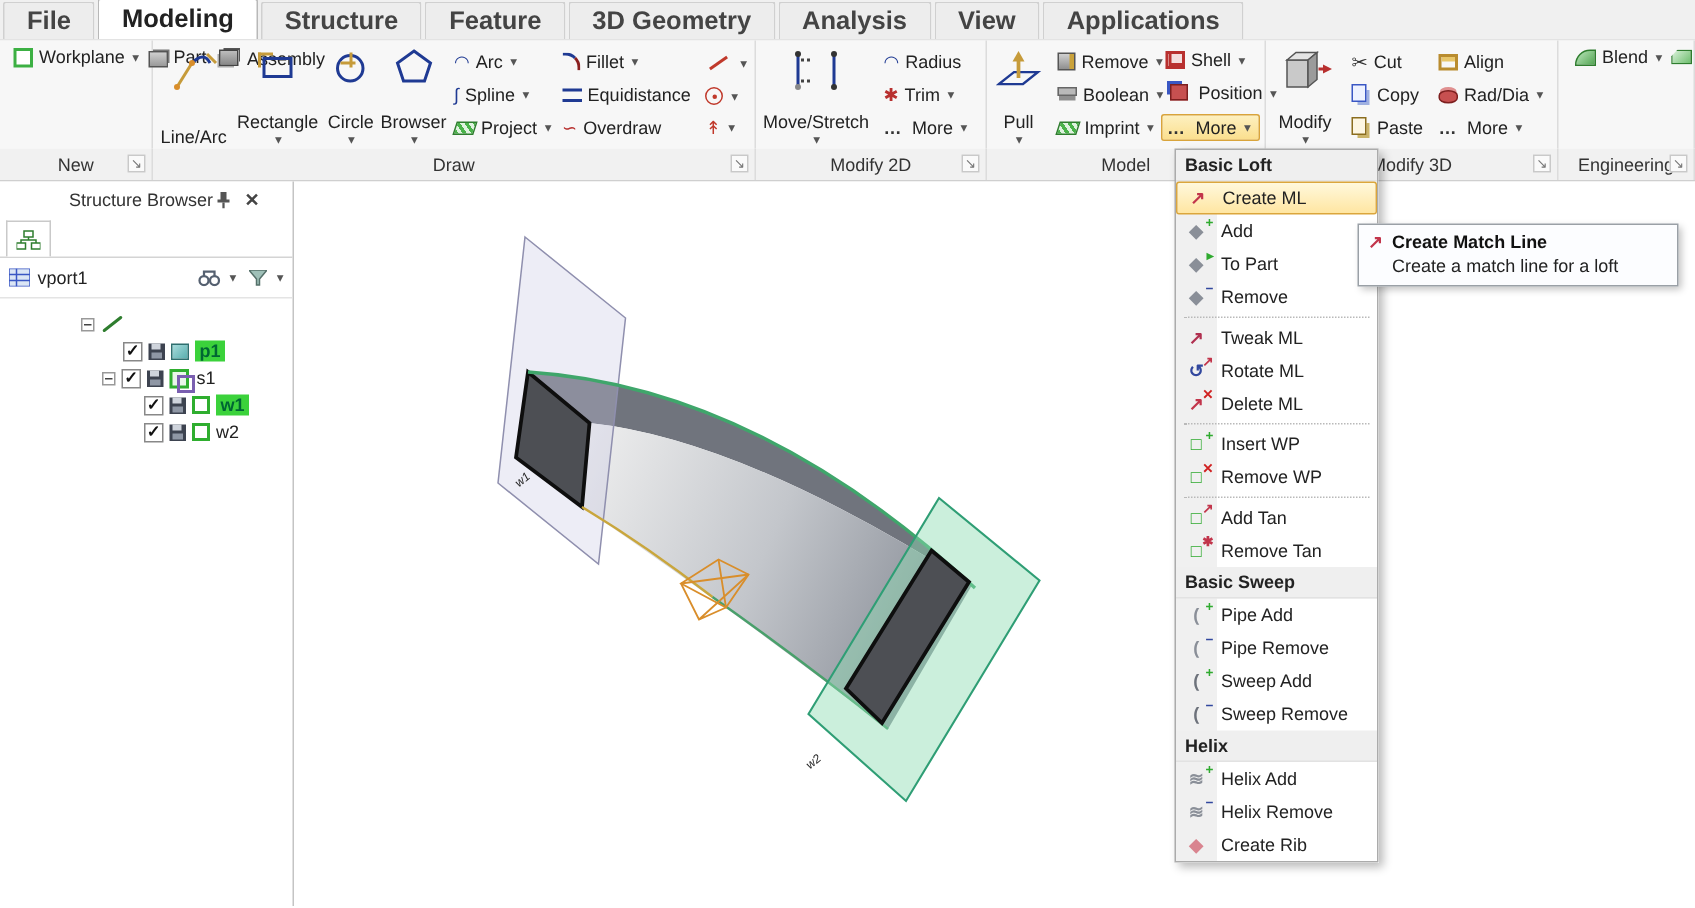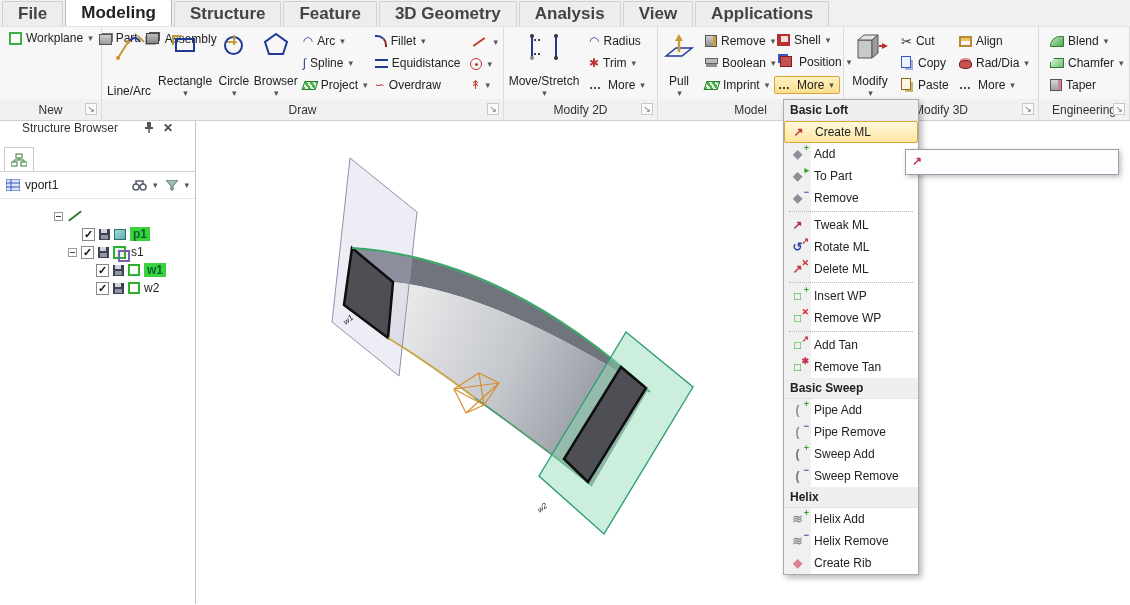--- a/index.html
+++ b/index.html
@@ -14,21 +14,21 @@
   .tab.active { background:#fff; color:#222; height:27px; border-color:#b8b8b8; position:relative; z-index:2; }
 
   
   .ribbon { position:relative; height:72px; background:#f7f7f7; }
   .grp { position:absolute; top:0; height:72px; border-right:1px solid #dcdcdc; display:flex; align-items:center; }
   .grp-new { left:0; width:102px; flex-direction:row; align-items:flex-start; justify-content:space-around; padding:3px 0 3px 6px; }
   .grp-draw { left:102px; width:402px; }
   .grp-m2d { left:504px; width:154px; }
   .grp-model { left:658px; width:186px; }
   .grp-m3d { left:844px; width:195px; }
-  .grp-eng { left:1039px; width:91px; flex-direction:column; align-items:flex-start; justify-content:space-around; padding:3px 0 3px 8px; }
+  .grp-eng { left:1039px; width:91px; flex-direction:row; align-items:flex-start; justify-content:space-around; padding:3px 0 3px 8px; }
 
   .sbtn { display:flex; align-items:center; gap:4px; padding:1px 3px; white-space:nowrap; cursor:default; }
   .bigbtn { display:flex; flex-direction:column; align-items:center; justify-content:flex-start; height:70px; padding-top:4px; }
   .bigbtn .blab { margin-top:auto; }
   .col { display:flex; flex-direction:column; justify-content:space-around; height:70px; padding:2px 2px; }
   .car { font-size:9px; color:#555; margin-left:1px; }
   .dots { font-weight:bold; letter-spacing:1px; color:#333; margin-right:2px; }
   .hl-btn { background:linear-gradient(#fdf0c0,#fbdf8e); border:1px solid #d9a43b; border-radius:2px; }
 
   
@@ -66,21 +66,21 @@
   .ic-blend { width:14px; height:11px; background:linear-gradient(135deg,#bfe8bf,#53a553); border:1px solid #2e7d2e; border-top-left-radius:10px; }
   .ic-chamfer { width:14px; height:10px; background:linear-gradient(135deg,#d8f0d8,#6fbf6f); border:1px solid #2e7d2e; clip-path:polygon(30% 0,100% 0,100% 100%,0 100%,0 45%); }
   .ic-taper { width:12px; height:12px; background:linear-gradient(#d6d6d6,#9f9f9f); border:1px solid #555; box-shadow:inset -3px 0 0 #d87fa0; }
   .ic-copy { width:10px; height:12px; border:1.5px solid #3a57c4; background:#eef2ff; box-shadow:3px 3px 0 -1px #9fb0e0; margin:0 3px 2px 0; }
   .ic-paste { width:10px; height:12px; border:1.5px solid #8a6d1f; background:#fdf6e2; box-shadow:3px 3px 0 -1px #cbb46a; margin:0 3px 2px 0; }
   .ic-scis { color:#333; font-size:13px; }
 
   
   .main { position:relative; display:flex; height:483px; }
   .browser { width:196px; border-right:1px solid #c4c4c4; background:#fff; display:flex; flex-direction:column; }
-  .b-head { height:24px; display:flex; align-items:flex-start; padding:0 22px; color:#333; }
+  .b-head { height:24px; display:flex; align-items:center; padding:0 22px; color:#333;margin-left:24px; }
   .b-head .sp { flex:1; }
   .b-tabs { height:27px; border-bottom:1px solid #d4d4d4; display:flex; align-items:flex-end; padding-left:4px; }
   .b-tab { width:30px; height:24px; border:1px solid #c9c9c9; border-bottom:none; background:#fff; display:flex; align-items:center; justify-content:center; }
   .b-vport { height:27px; display:flex; align-items:center; gap:5px; padding:0 6px; border-bottom:1px solid #e4e4e4; }
   .b-vport .sp { flex:1; }
   .tree { padding:8px 0 0 10px; }
   .trow { display:flex; align-items:center; gap:4px; height:18px;padding-left:44px; }
   .chk { width:13px; height:13px; border:1px solid #888; background:#fff; font-size:11px; line-height:11px; text-align:center; color:#111; font-weight:bold; }
   .chk::before { content:"✓"; }
   .exp { width:9px; height:9px; border:1px solid #999; background:#fff; position:relative; }
@@ -580,15 +580,19 @@
         </div>
         <div class="menu-item">
           <span class="mi" style="color: rgb(217, 132, 143);">◆</span>
           <span>Create Rib</span>
         </div>
       </div>
   </div>
 
   <div class="tooltip">
     <span class="tt-icon">↗</span>
+    <div>
+      <div class="tt-title">Create Match Line</div>
+      <div class="tt-desc">Create a match line for a loft</div>
+    </div>
   </div>
 
 </div>
 
 </body></html>

